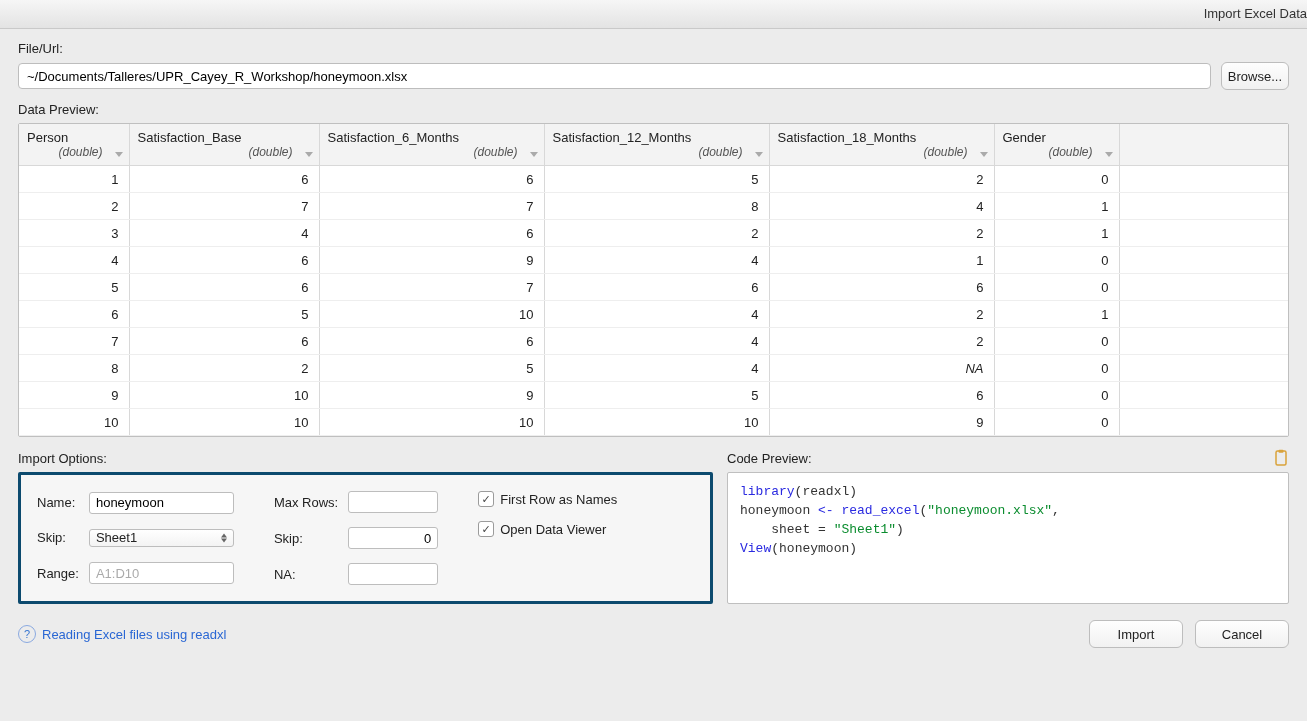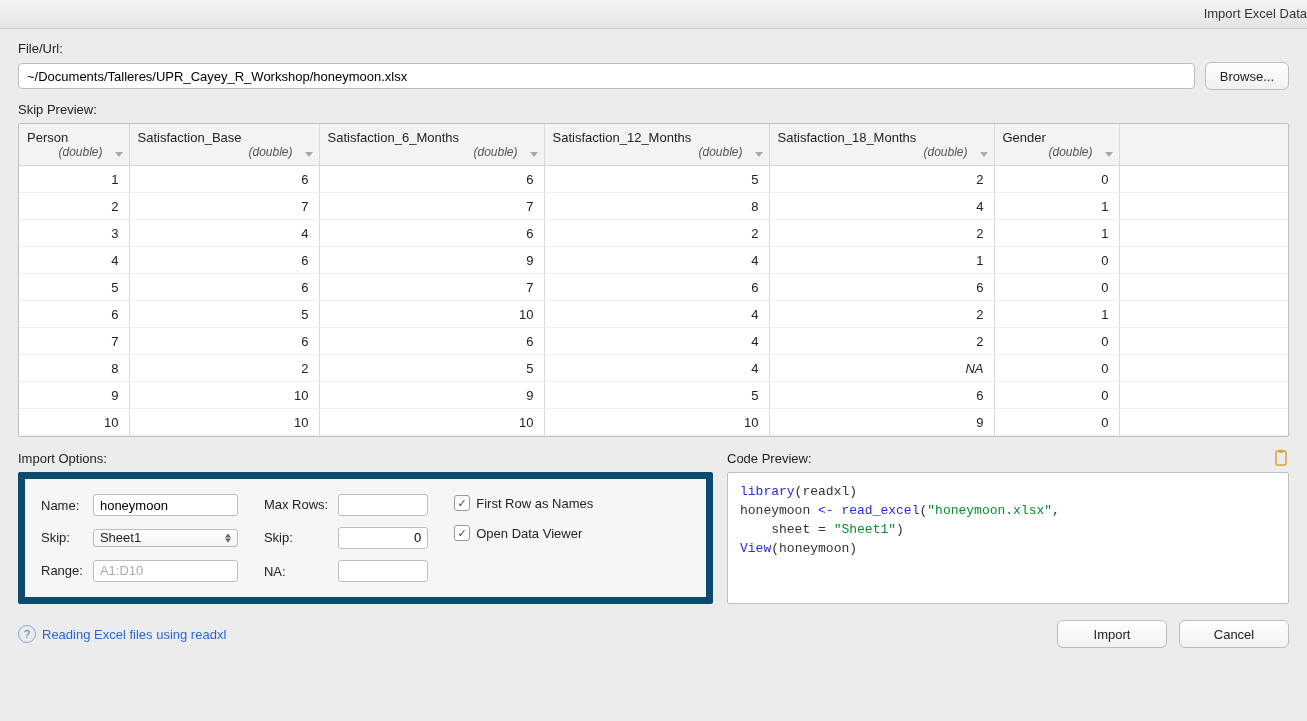--- a/index.html
+++ b/index.html
@@ -49,21 +49,21 @@
     height: 26px;
     border: 1px solid #bdbdbd;
     border-radius: 4px;
     background: #fff;
     padding: 0 8px;
     font-size: 13px;
     box-sizing: border-box;
   }
   .btn {
     height: 26px;
-    padding: 0 14px;
+    padding: 0 6px;
     border: 1px solid #bdbdbd;
     border-radius: 6px;
     background: linear-gradient(to bottom, #fefefe, #f1f1f1);
     font-size: 13px;
     cursor: pointer;
     display: inline-flex;
     align-items: center;
     justify-content: center;
   }
 
@@ -136,26 +136,26 @@
   }
   .panel-label {
     font-size: 13px;
     color: #222;
     margin-bottom: 6px;
   }
   .options-panel {
     width: 695px;
   }
   .options-box {
-    border: 7px solid #0c4a6e;
+    border: 3px solid #0c4a6e;
     background: #f6f6f6;
     border-radius: 2px;
     padding: 14px 16px;
     display: flex;
-    gap: 26px;
+    gap: 40px;
     box-sizing: border-box;
     height: 132px;
   }
   .opt-col {
     display: grid;
     grid-template-columns: auto auto;
     column-gap: 10px;
     row-gap: 10px;
     align-items: center;
   }
@@ -295,21 +295,21 @@
   <div class="titlebar">Import Excel Data</div>
 
   <div class="body">
 
     <div class="section-label">File/Url:</div>
     <div class="file-row">
       <input class="file-input" value="~/Documents/Talleres/UPR_Cayey_R_Workshop/honeymoon.xlsx" style="">
       <div class="btn">Browse...</div>
     </div>
 
-    <div class="section-label" style="margin-top:12px;">Skip Preview:</div>
+    <div class="section-label" style="margin-top:12px;">Data Preview:</div>
     <div class="preview-wrapper">
       <table class="preview">
         <colgroup>
           <col style="width:110px">
           <col style="width:190px">
           <col style="width:225px">
           <col style="width:225px">
           <col style="width:225px">
           <col style="width:125px">
           <col>

